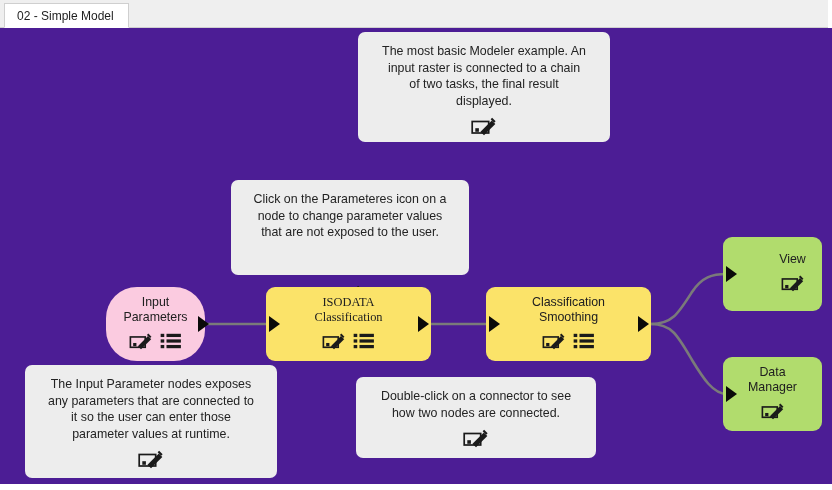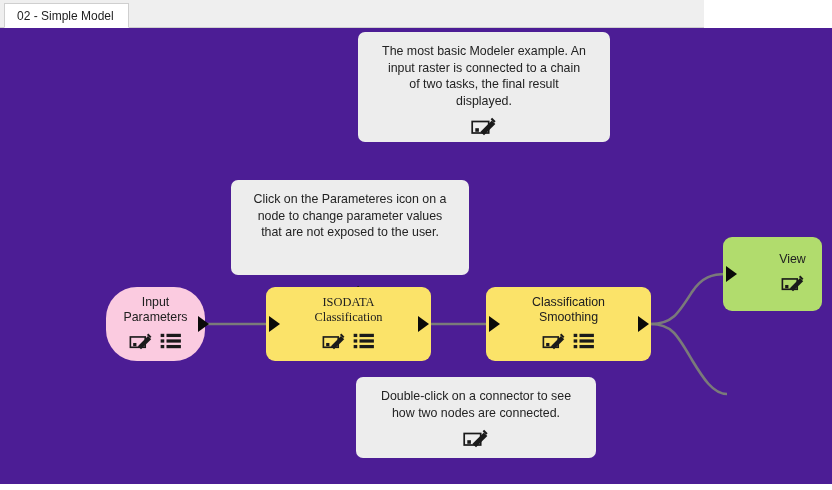--- a/index.html
+++ b/index.html
@@ -12,21 +12,21 @@
     height: 490px;
     overflow: hidden;
     font-family: "Liberation Sans", sans-serif;
     position: relative;
   }
 
   
   #tabstrip {
     position: absolute;
     left: 0; top: 0;
-    width: 704px;
+    width: 828px;
     height: 28px;
     background: #efefef;
     border-bottom: 1px solid #cfcfcf;
     box-sizing: border-box;
   }
   .tab {
     position: absolute;
     left: 4px;
     top: 3px;
     height: 25px;
@@ -166,20 +166,34 @@
     <span class="icon-edit">
       <svg width="26" height="20" viewBox="0 0 26 20" xmlns="http://www.w3.org/2000/svg">
         <rect x="1.2" y="5.5" width="16.5" height="11.5" fill="#ededed" stroke="#1a1a1a" stroke-width="1.7"></rect>
         <rect x="4.3" y="12.2" width="3.6" height="3.6" fill="#1a1a1a"></rect>
         <path d="M 9.5 15.8 L 20.8 4.5 L 24.3 8.0 L 13.0 19.3 Z" fill="#1a1a1a"></path>
         <path d="M 19.6 3.2 L 23.1 6.7 L 24.6 5.2 L 21.1 1.7 Z" fill="#1a1a1a"></path>
       </svg>
     </span>
   </div>
 
+  <div class="comment" style="left:25px; top:337px; width:252px; height:113px;">
+    <div class="comment-text">The Input Parameter nodes exposes
+any parameters that are connected to
+it so the user can enter those
+parameter values at runtime.</div>
+    <span class="icon-edit">
+      <svg width="26" height="20" viewBox="0 0 26 20" xmlns="http://www.w3.org/2000/svg">
+        <rect x="1.2" y="5.5" width="16.5" height="11.5" fill="#ededed" stroke="#1a1a1a" stroke-width="1.7"></rect>
+        <rect x="4.3" y="12.2" width="3.6" height="3.6" fill="#1a1a1a"></rect>
+        <path d="M 9.5 15.8 L 20.8 4.5 L 24.3 8.0 L 13.0 19.3 Z" fill="#1a1a1a"></path>
+        <path d="M 19.6 3.2 L 23.1 6.7 L 24.6 5.2 L 21.1 1.7 Z" fill="#1a1a1a"></path>
+      </svg>
+    </span>
+  </div>
 
   <div class="comment" style="left:356px; top:349px; width:240px; height:81px;">
     <div class="comment-text">Double-click on a connector to see
 how two nodes are connected.</div>
     <span class="icon-edit">
       <svg width="26" height="20" viewBox="0 0 26 20" xmlns="http://www.w3.org/2000/svg">
         <rect x="1.2" y="5.5" width="16.5" height="11.5" fill="#ededed" stroke="#1a1a1a" stroke-width="1.7"></rect>
         <rect x="4.3" y="12.2" width="3.6" height="3.6" fill="#1a1a1a"></rect>
         <path d="M 9.5 15.8 L 20.8 4.5 L 24.3 8.0 L 13.0 19.3 Z" fill="#1a1a1a"></path>
         <path d="M 19.6 3.2 L 23.1 6.7 L 24.6 5.2 L 21.1 1.7 Z" fill="#1a1a1a"></path>
@@ -275,14 +289,29 @@
           <rect x="1.2" y="5.5" width="16.5" height="11.5" fill="#b1dc6d" stroke="#1a1a1a" stroke-width="1.8"></rect>
           <rect x="4.3" y="12.2" width="3.6" height="3.6" fill="#1a1a1a"></rect>
           <path d="M 9.5 15.8 L 20.8 4.5 L 24.3 8.0 L 13.0 19.3 Z" fill="#1a1a1a"></path>
           <path d="M 19.6 3.2 L 23.1 6.7 L 24.6 5.2 L 21.1 1.7 Z" fill="#1a1a1a"></path>
         </svg>
       </span>
     </div>
     <span class="port" style="left:3px; top:29px;"></span>
   </div>
 
+  <div class="node green" style="left:723px; top:329px; width:99px; height:74px;">
+    <div class="node-label">Data
+Manager</div>
+    <div class="node-icons">
+      <span class="icon-edit">
+        <svg width="24" height="18" viewBox="0 0 26 20" xmlns="http://www.w3.org/2000/svg">
+          <rect x="1.2" y="5.5" width="16.5" height="11.5" fill="#b1dc6d" stroke="#1a1a1a" stroke-width="1.8"></rect>
+          <rect x="4.3" y="12.2" width="3.6" height="3.6" fill="#1a1a1a"></rect>
+          <path d="M 9.5 15.8 L 20.8 4.5 L 24.3 8.0 L 13.0 19.3 Z" fill="#1a1a1a"></path>
+          <path d="M 19.6 3.2 L 23.1 6.7 L 24.6 5.2 L 21.1 1.7 Z" fill="#1a1a1a"></path>
+        </svg>
+      </span>
+    </div>
+    <span class="port" style="left:3px; top:29px;"></span>
+  </div>
 
 </div>
 
 </body></html>

